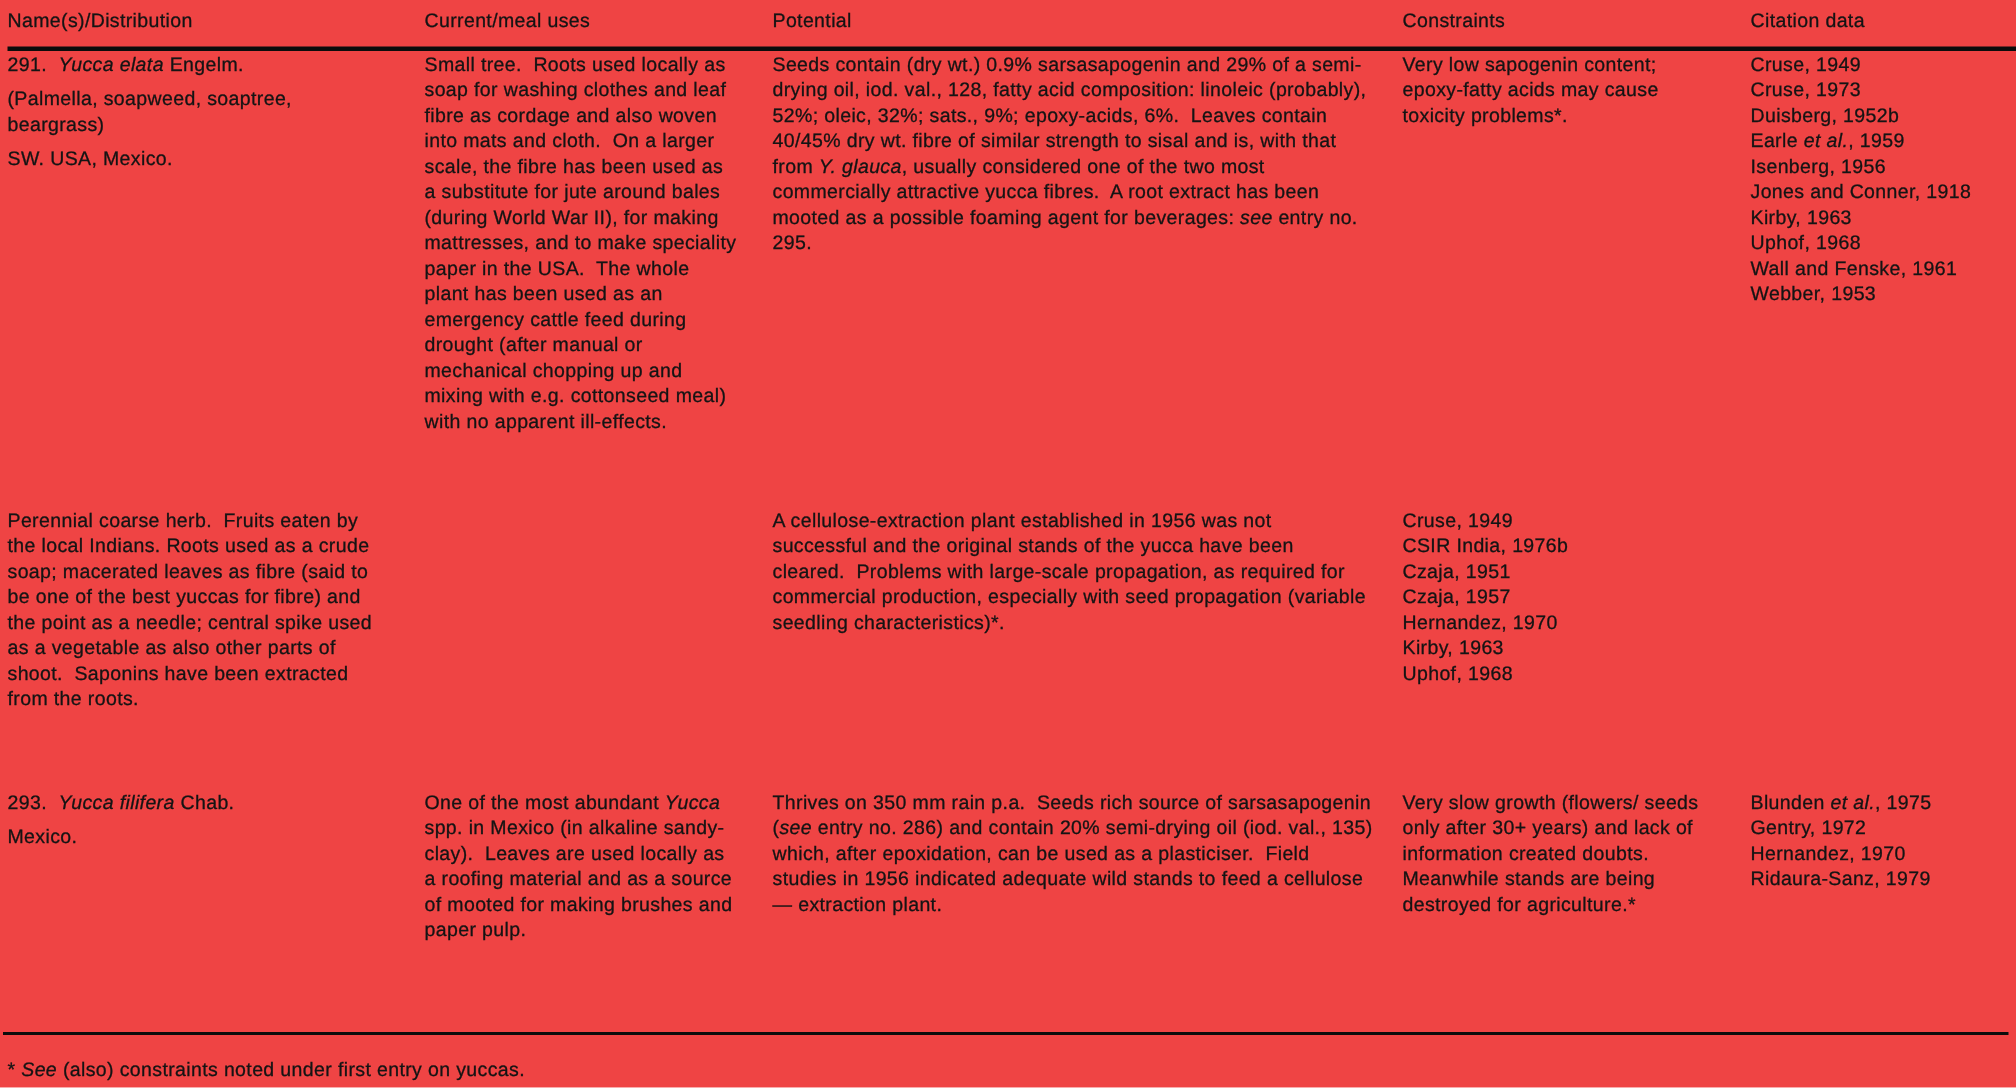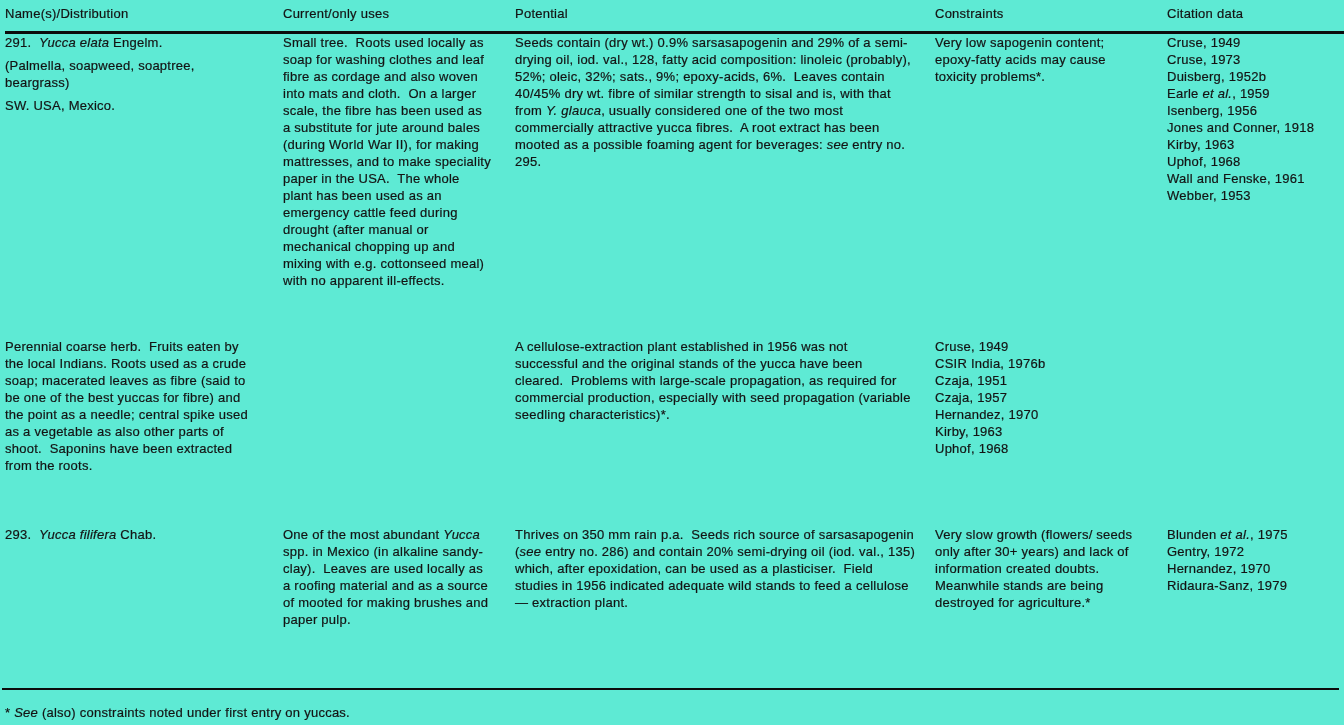--- a/index.html
+++ b/index.html
@@ -1,21 +1,21 @@
 <!DOCTYPE html>
 <html><head>
 <meta charset="utf-8">
 <title>Scanned Table — Yucca entries 291–293</title>
 <style>
   * { margin:0; padding:0; box-sizing:border-box; }
   html,body { background:#ffffff; }
   .page {
     position:relative;
     width:1344px; height:725px;
-    background:#5eead4;
+    background:#ef4444;
     color:#141414;
     font-family:"Liberation Sans", sans-serif;
     font-size:13px;
     line-height:17px;
     letter-spacing:0.25px;
     padding:5px 0 0 5px;
     overflow:hidden;
     -webkit-text-stroke:0.2px currentColor;
   }
   .thead, .trow {
@@ -51,21 +51,21 @@
     white-space:pre-wrap;
   }
 </style>
 </head>
 <body>
 
 <div class="page">
 
   <div class="thead">
     <div class="hdr c1">Name(s)/Distribution</div>
-    <div class="hdr c2">Current/only uses</div>
+    <div class="hdr c2">Current/meal uses</div>
     <div class="hdr c3">Potential</div>
     <div class="hdr c4">Constraints</div>
     <div class="hdr c5">Citation data</div>
   </div>
 
   <div>
 
     <div class="trow row1">
       <div class="cell c1 namecell">
         <p><span>291.  </span><span class="it">Yucca elata</span><span> Engelm.</span></p>
@@ -113,20 +113,21 @@
           <div class="cite-line"><span>Hernandez, 1970</span></div>
           <div class="cite-line"><span>Kirby, 1963</span></div>
           <div class="cite-line"><span>Uphof, 1968</span></div>
         </div>
     </div>
 
     <div class="trow row3">
       <div class="cell c1 namecell">
         <p><span>293.  </span><span class="it">Yucca filifera</span><span> Chab.</span></p>
 
+        <p>Mexico.</p>
       </div>
       <div class="cell c2">
         <p><span>One of the most abundant </span><span class="it">Yucca</span><span> spp. in Mexico (in alkaline sandy-clay).  Leaves are used locally as a roofing material and as a source of mooted for making brushes and paper pulp.</span></p>
       </div>
       <div class="cell c3">
         <p><span>Thrives on 350 mm rain p.a.  Seeds rich source of sarsasapogenin (</span><span class="it">see</span><span> entry no. 286) and contain 20% semi-drying oil (iod. val., 135) which, after epoxidation, can be used as a plasticiser.  Field studies in 1956 indicated adequate wild stands to feed a cellulose — extraction plant.</span></p>
       </div>
       <div class="cell c4">
         <p>Very slow growth (flowers/ seeds only after 30+ years) and lack of information created doubts.  Meanwhile stands are being destroyed for agriculture.*</p>
       </div>

